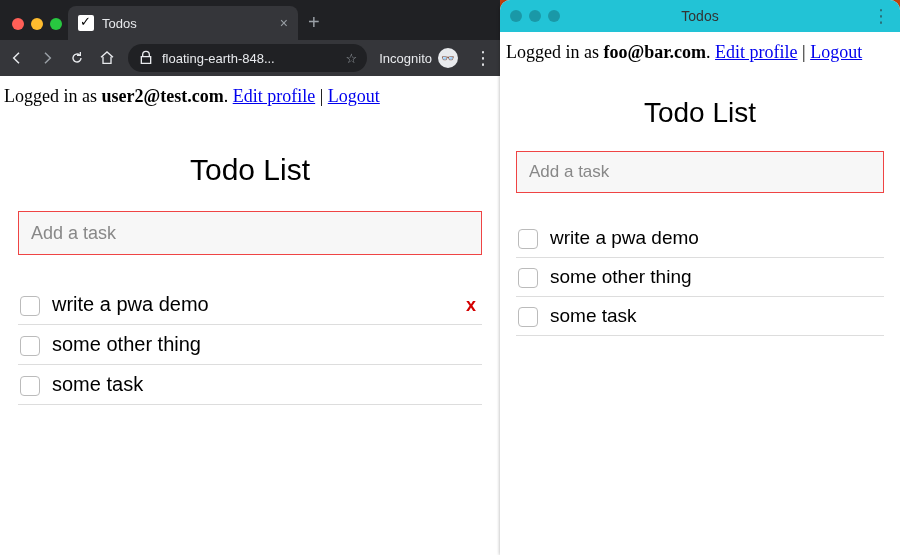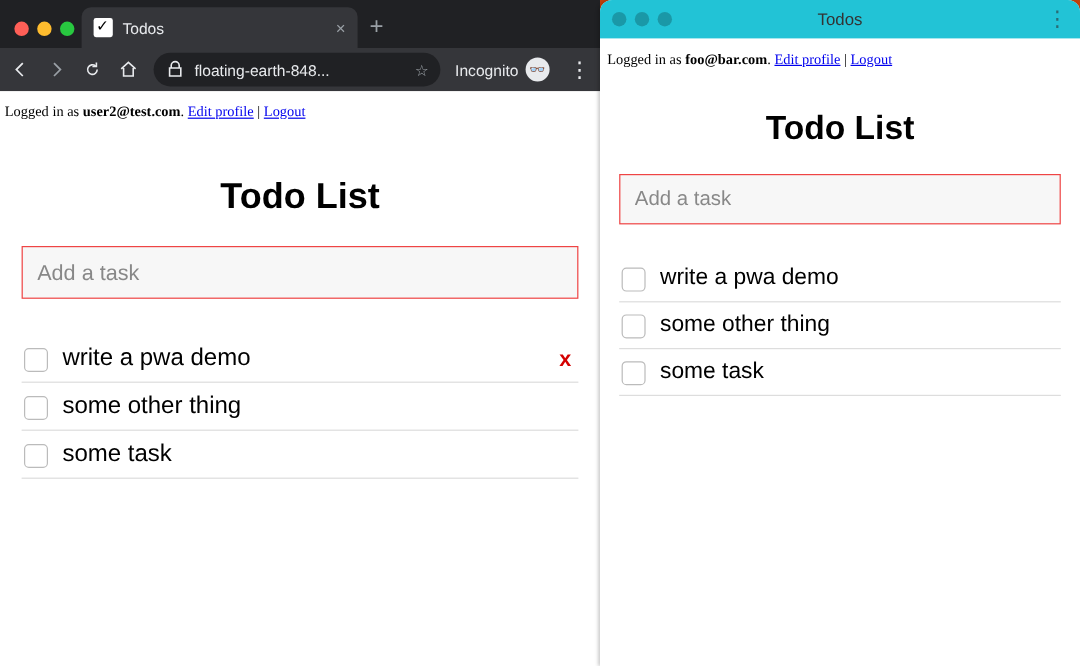--- a/index.html
+++ b/index.html
@@ -24,26 +24,26 @@
   .toolbar { background: #35363a; height: 36px; display: flex; align-items: center; padding: 0 8px; gap: 12px; color: #9aa0a6; justify-content: space-between; }
   .toolbar .tbtn { width: 18px; height: 18px; display: flex; align-items: center; justify-content: center; }
   .toolbar svg { width: 16px; height: 16px; fill: #9aa0a6; }
   .omnibox { flex: 1; background: #202124; border-radius: 14px; height: 28px; display: flex; align-items: center; padding: 0 10px; gap: 8px; color: #e8eaed; font-size: 13px; }
   .omnibox .url { flex: 1; overflow: hidden; white-space: nowrap; color: #e8eaed; }
   .incognito { display: flex; align-items: center; gap: 6px; color: #e8eaed; font-size: 13px; }
   .incognito .badge { width: 20px; height: 20px; border-radius: 50%; background: #e8eaed; color: #202124; display:flex; align-items:center; justify-content:center; font-size: 11px; }
   .dots3 { font-size: 18px; color: #e8eaed; padding-left: 4px; }
 
   .left-content { flex: 1; background: #fff; padding: 10px 4px 0 4px; font-family: "Times New Roman", serif; }
-  .login-line { font-size: 12px; }
+  .login-line { font-size: 18px; }
   .login-line .email { font-weight: bold; }
   .login-line a { color: #0000ee; text-decoration: underline; }
 
   .app { font-family: Verdana, Geneva, sans-serif; padding: 12px 14px 0 14px; }
-  .app h1 { text-align: center; font-size: 30px; font-weight: 700; margin: 34px 0 24px; }
+  .app h1 { text-align: center; font-size: 30px; font-weight: 400; margin: 34px 0 24px; }
   .task-input { width: 100%; height: 44px; border: 1px solid #ef4444; background: #f7f7f7; font-size: 18px; padding: 0 12px; color: #333; }
   .task-input::placeholder { color: #888; }
   .list { margin-top: 30px; }
   .row { display: flex; align-items: flex-end; border-bottom: 1px solid #ddd; padding: 8px 2px; font-size: 20px; gap: 12px; }
   .cb { width: 20px; height: 20px; border: 1.5px solid #bbb; border-radius: 4px; flex-shrink: 0; }
   .row .label { flex: 1; }
   .row .del { color: #d40000; font-weight: bold; font-size: 18px; cursor: pointer; padding-right: 4px; }
 
   
   .right { width: 400px; height: 555px; background: #fff; box-shadow: -1px 0 3px rgba(0,0,0,.2); display: flex; flex-direction: column; border-top-left-radius: 10px; border-top-right-radius: 10px; overflow: hidden; }

